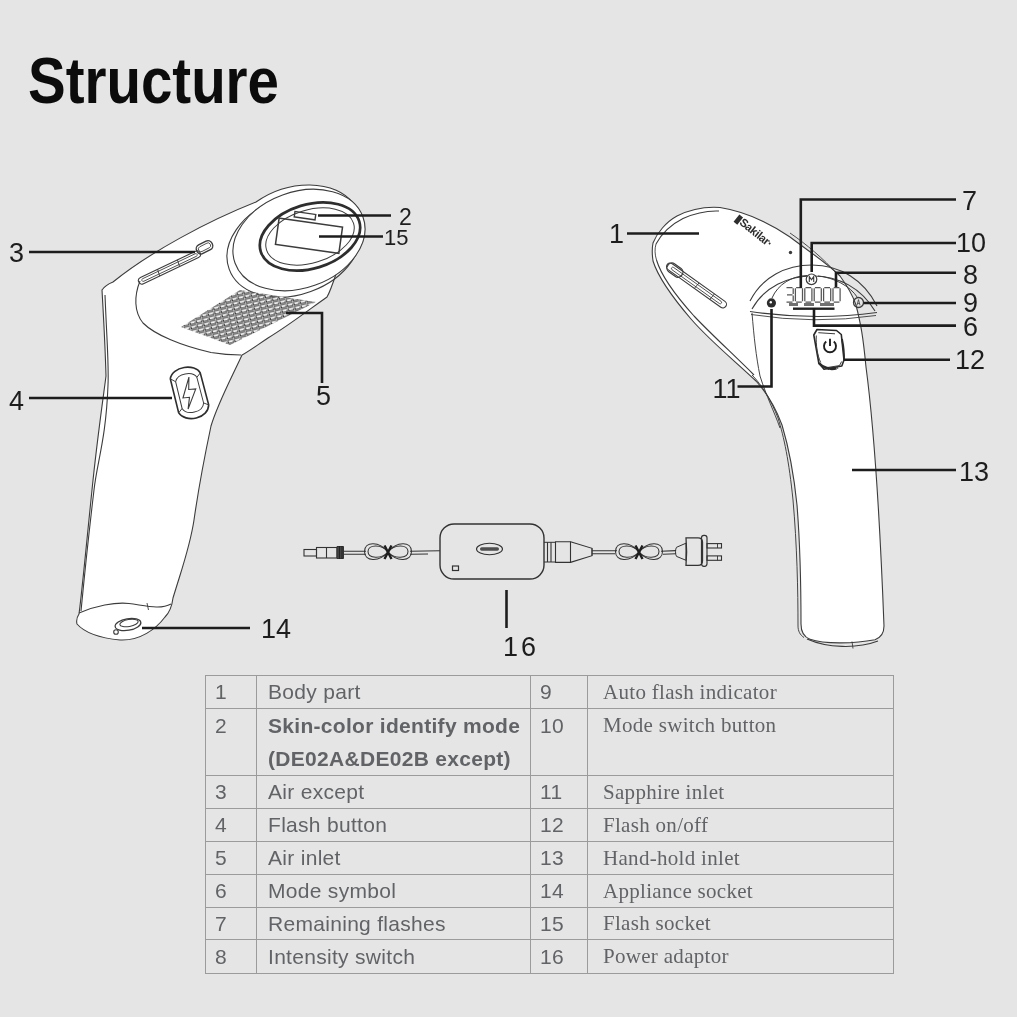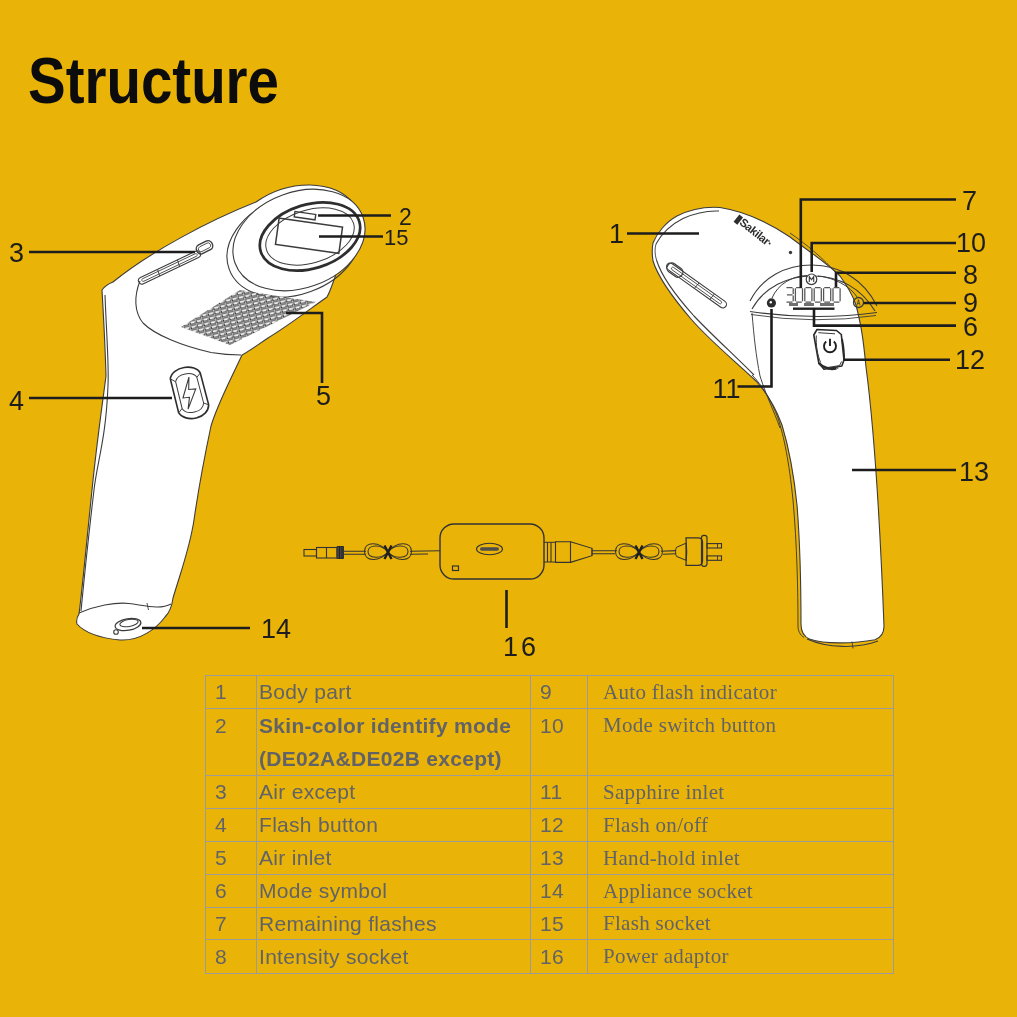--- a/index.html
+++ b/index.html
@@ -1,22 +1,22 @@
 <!DOCTYPE html>
 <html><head>
 <meta charset="utf-8">
 <style>
   html,body{margin:0;padding:0;background:#fff;-webkit-font-smoothing:antialiased;}
-  #page{position:relative;width:1017px;height:1017px;background:#eab308;overflow:hidden;
+  #page{position:relative;width:1017px;height:1017px;background:#e5e5e5;overflow:hidden;
         font-family:"Liberation Sans",sans-serif;}
   #tablewrap{position:absolute;left:205px;top:675px;width:689px;}
   table{border-collapse:collapse;width:100%;table-layout:fixed;
         font-family:"Liberation Sans",sans-serif;font-size:21px;color:#616366;letter-spacing:.3px;}
   td{border:1px solid #9b9b9b;padding:0 0 0 9px;vertical-align:middle;overflow:hidden;}
-  td.t{padding-left:2px;}
+  td.t{padding-left:11px;}
   td:last-child{padding-left:15px;font-family:Liberation Serif, serif;}
 </style>
 </head>
 <body>
 <div id="page">
   <svg id="art" width="1017" height="1017" viewBox="0 0 1017 1017" style="position:absolute;left:0;top:0;">
 
     <text x="28" y="103" font-size="65" font-weight="bold" fill="#0c0c0c" textLength="251" lengthAdjust="spacingAndGlyphs">Structure</text>
 
     <g id="leftdev" fill="none" stroke="#3c3c3c" stroke-width="1.1">
@@ -266,20 +266,20 @@
             <td class="t">Appliance socket</td>
           </tr>
       <tr style="height:32px">
             <td>7</td>
             <td class="t">Remaining flashes</td>
             <td>15</td>
             <td class="t">Flash socket</td>
           </tr>
       <tr style="height:34px">
             <td>8</td>
-            <td class="t">Intensity socket</td>
+            <td class="t">Intensity switch</td>
             <td>16</td>
             <td class="t">Power adaptor</td>
           </tr>
     </tbody>
       </table>
   </div>
 </div>
 
 </body></html>

